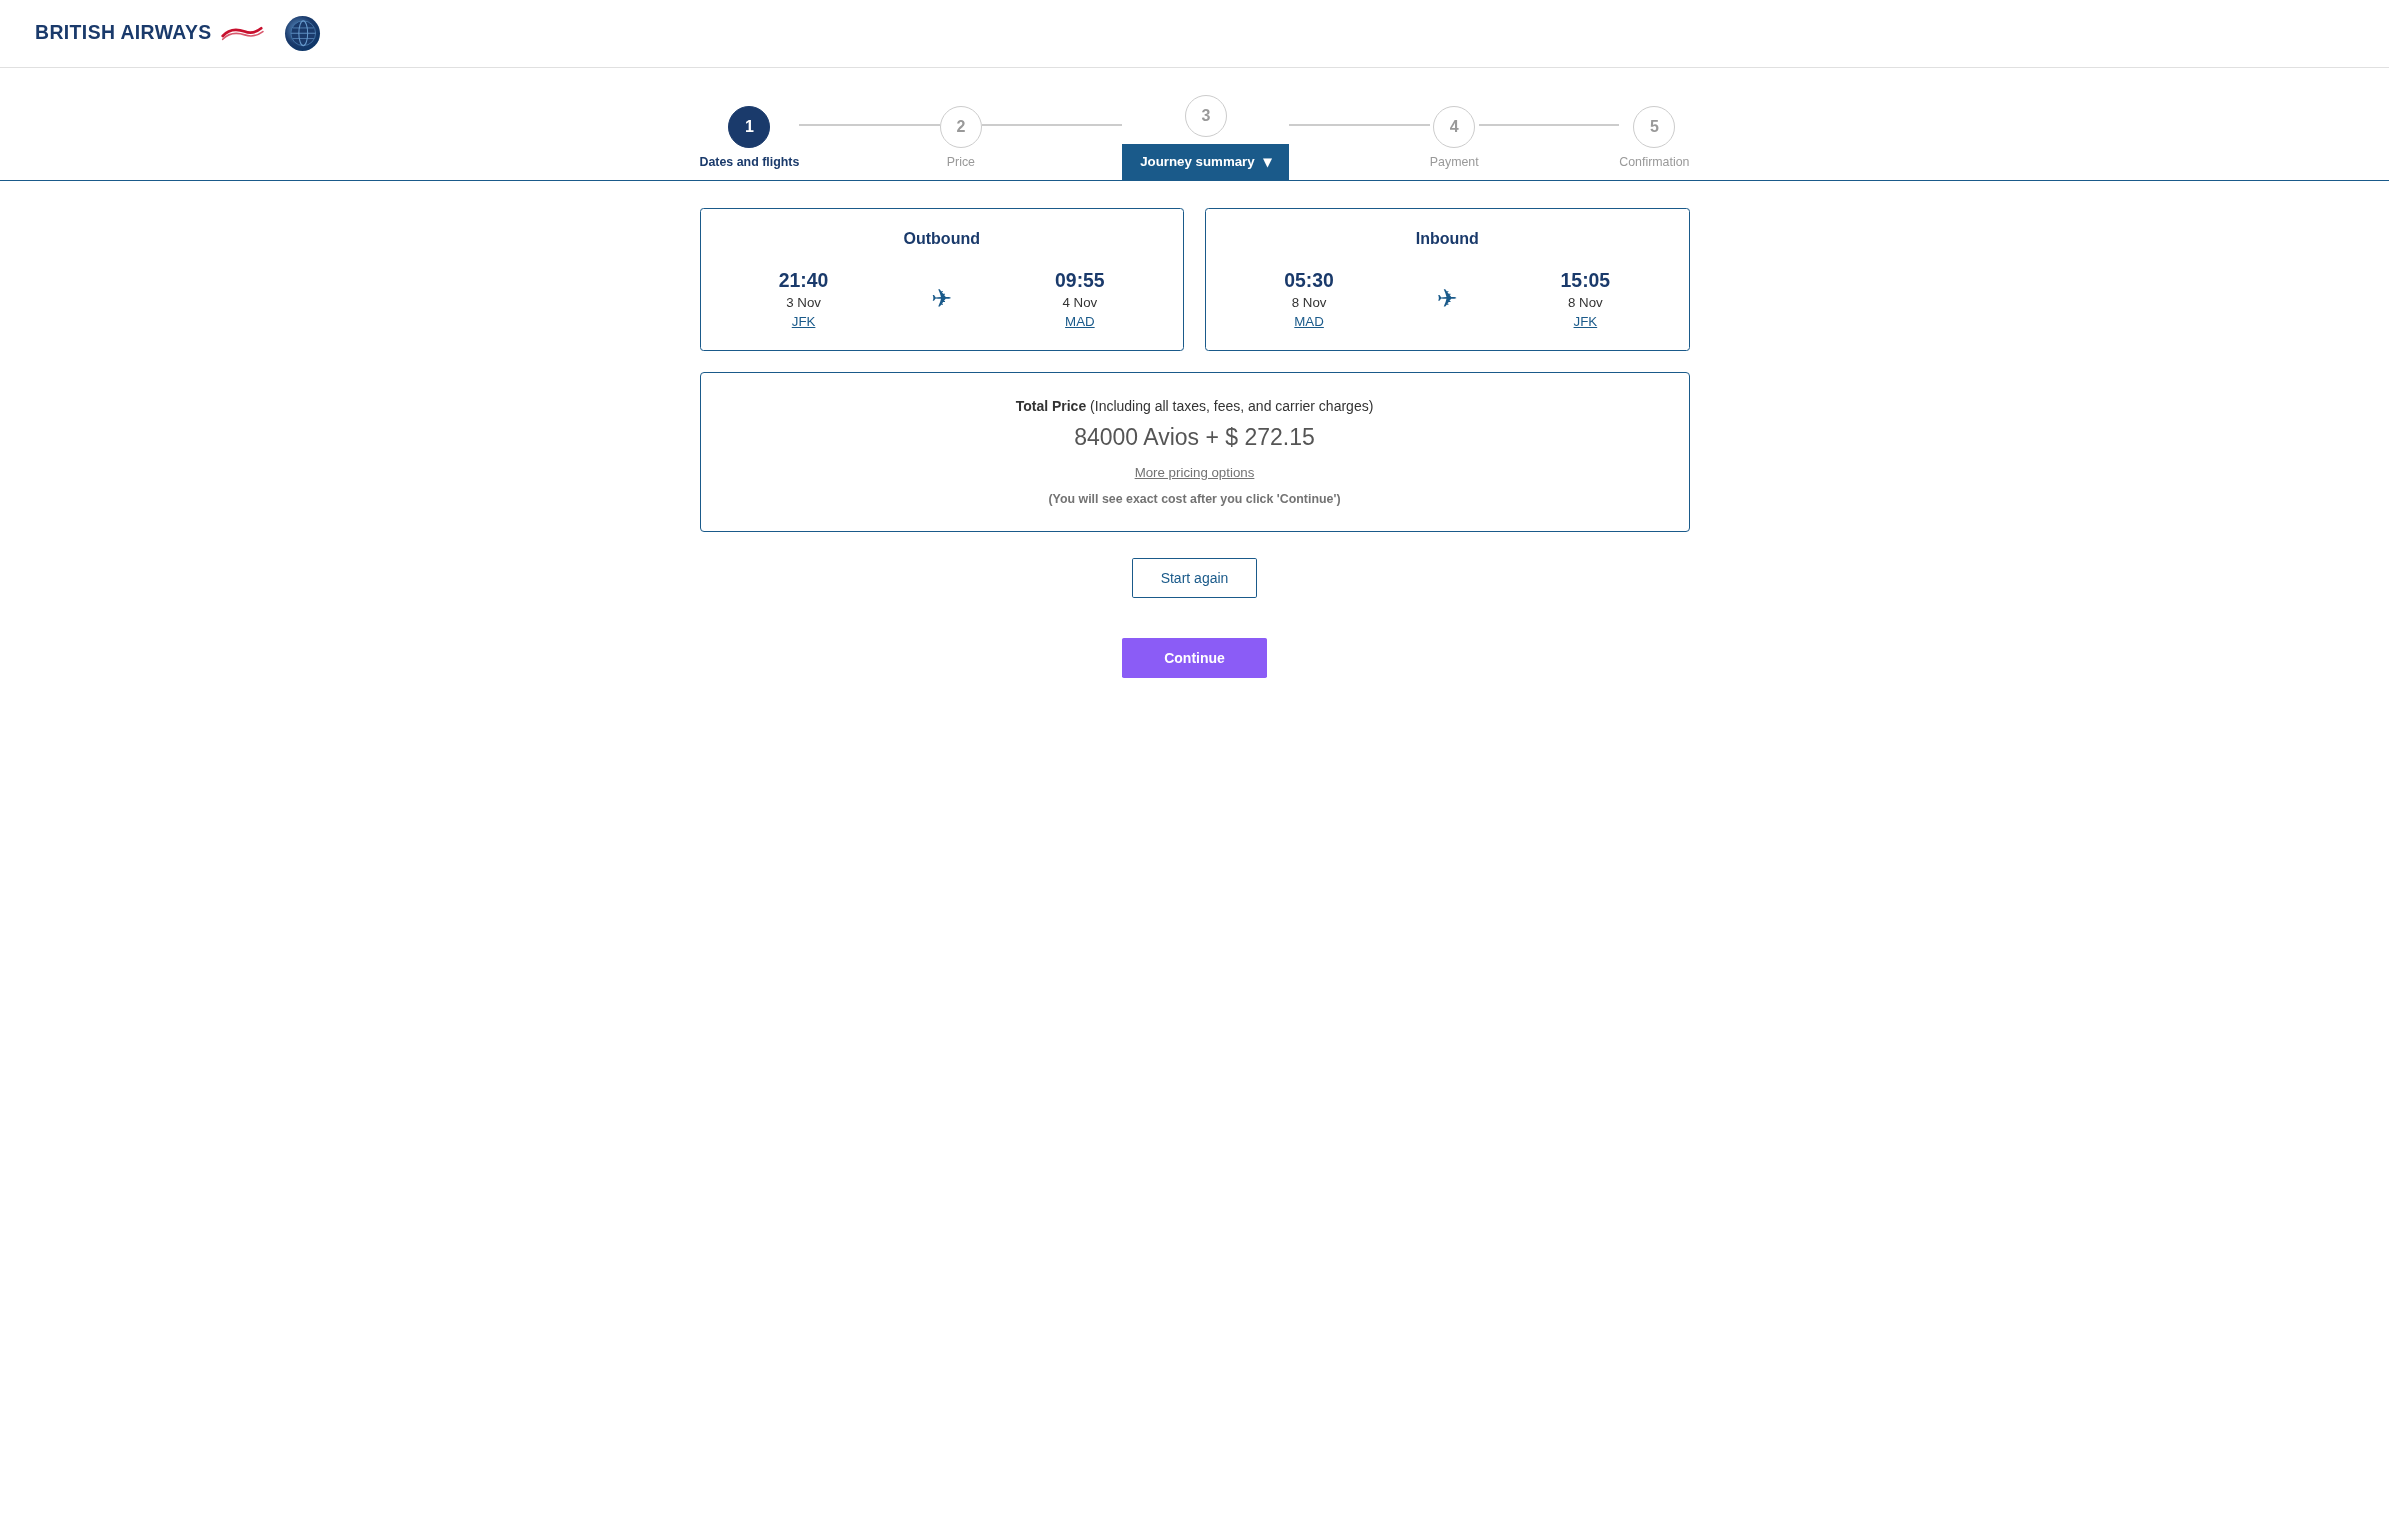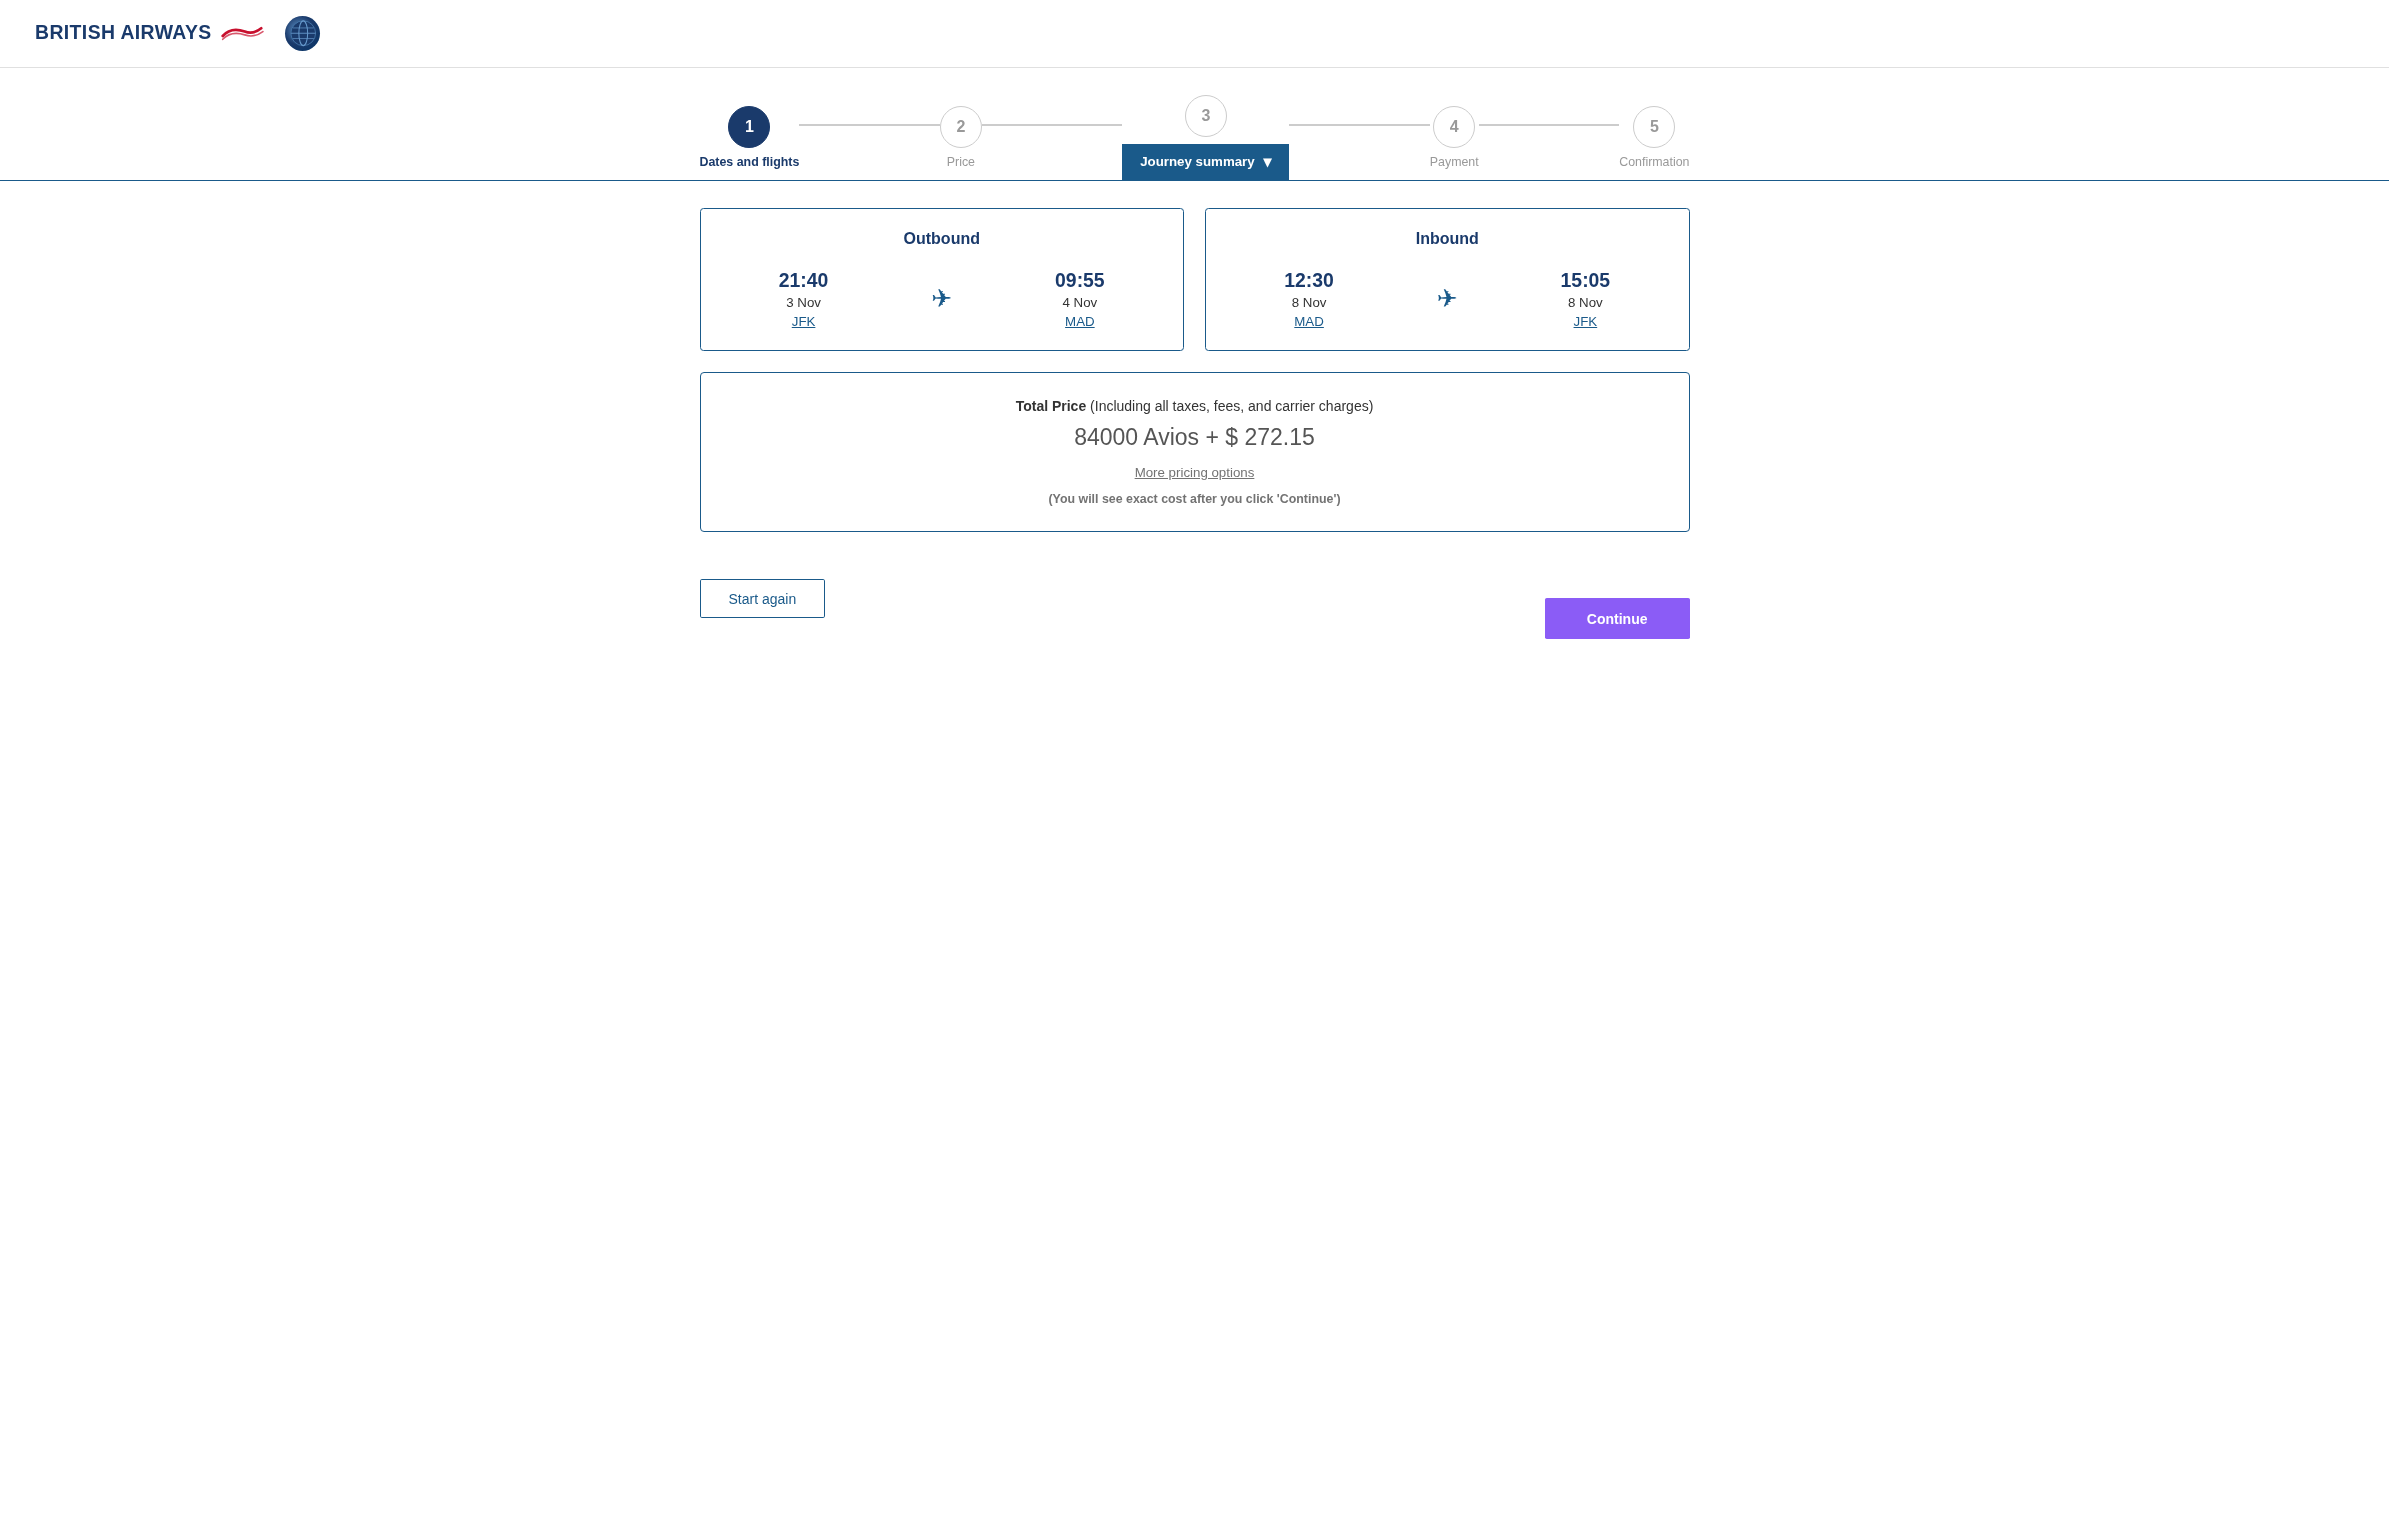--- a/index.html
+++ b/index.html
@@ -162,20 +162,21 @@
     
     .button-row {
       display: flex;
       justify-content: space-between;
       align-items: center;
       margin-top: 26.5px;
       max-width: 1060px;
       margin-left: auto;
       margin-right: auto;
       padding: 0 35px;
+      flex-direction: column;
     }
     .btn-start-again {
       border: 0.9px solid #1a5a8a;
       background: #fff;
       color: #1a5a8a;
       font-size: 14px;
       padding: 10.6px 28px;
       cursor: pointer;
       border-radius: 1.8px;
     }
@@ -319,21 +320,21 @@
           <div class="flight-date">4 Nov</div>
           <div class="flight-airport">MAD</div>
         </div>
       </div>
     </div>
 
     <div class="flight-card">
       <div class="flight-card-title">Inbound</div>
       <div class="flight-info">
         <div class="flight-endpoint">
-          <div class="flight-time">12:30</div>
+          <div class="flight-time">05:30</div>
           <div class="flight-date">8 Nov</div>
           <div class="flight-airport">MAD</div>
         </div>
         <div class="flight-icon">✈</div>
         <div class="flight-endpoint">
           <div class="flight-time">15:05</div>
           <div class="flight-date">8 Nov</div>
           <div class="flight-airport">JFK</div>
         </div>
       </div>

